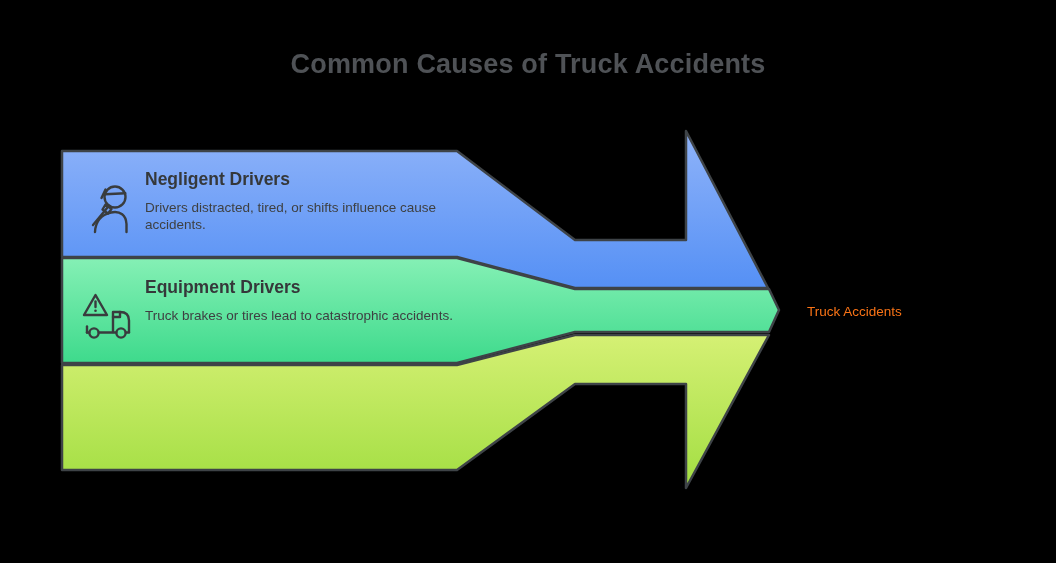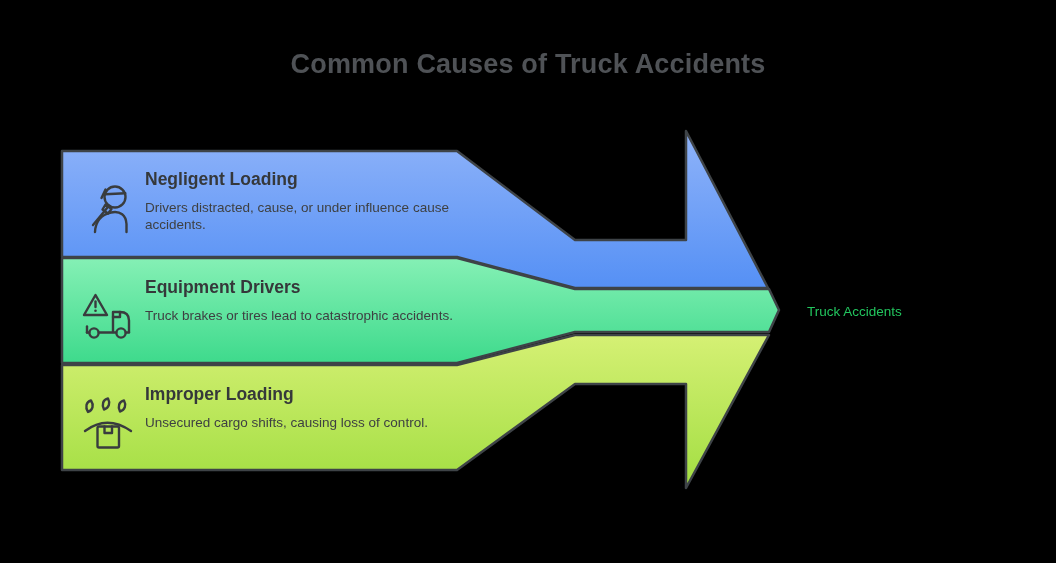--- a/index.html
+++ b/index.html
@@ -6,21 +6,21 @@
   .stage{position:relative;width:1056px;height:563px;background:#000;overflow:hidden;
          font-family:"Liberation Sans",sans-serif;}
   .main-title{position:absolute;left:0;top:49px;width:1056px;text-align:center;
               font-size:27px;font-weight:700;color:#4f5256;letter-spacing:.2px;}
   .diagram{position:absolute;left:0;top:0;}
   .band-content{position:absolute;left:80px;display:flex;align-items:flex-start;width:360px;}
   .band-icon{flex:0 0 56px;margin-top:13px;}
   .band-text{margin-left:9px;}
   .band-title{font-size:17.5px;font-weight:700;color:#35383a;line-height:22px;}
   .band-desc{margin-top:10px;font-size:13.5px;color:#3e4042;line-height:16.5px;width:308px;}
-  .result-label{position:absolute;left:807px;top:304px;font-size:13.5px;color:#22c55e;}
+  .result-label{position:absolute;left:807px;top:304px;font-size:13.5px;color:#f97316;}
   .b1{top:168px;} .b2{top:276px;} .b3{top:383px;}
   .icon-stroke{fill:none;stroke:#393c3e;stroke-width:2.4;stroke-linecap:round;stroke-linejoin:round;}
 </style>
 </head>
 <body>
 
 <div class="stage" style="background: rgb(0, 0, 0);">
 
   <svg class="diagram" width="1056" height="563" viewBox="0 0 1056 563">
     <defs>
@@ -48,22 +48,22 @@
   <div class="band-content b1">
     <svg class="band-icon" width="56" height="56" viewBox="0 0 56 56">
       <circle class="icon-stroke" cx="35" cy="16" r="10.5"></circle>
       <path class="icon-stroke" d="M25.2,13.2 L45.3,12.2"></path>
       <path class="icon-stroke" d="M21.5,17 L25.5,8.5"></path>
       <path class="icon-stroke" d="M13,44 L27.5,26.5"></path>
       <path class="icon-stroke" d="M25.5,23.5 l6,4.5 l-3.5,4.5 l-5.5,-4 z"></path>
       <path class="icon-stroke" d="M15,51 C15.5,40 22,33.5 31,31.5 C40.5,29.5 46,34.5 46.5,43 L46.5,51"></path>
     </svg>
     <div class="band-text">
-      <div class="band-title">Negligent Loading</div>
-      <div class="band-desc">Drivers distracted, cause, or under influence cause accidents.</div>
+      <div class="band-title">Negligent Drivers</div>
+      <div class="band-desc">Drivers distracted, tired, or shifts influence cause accidents.</div>
     </div>
   </div>
 
   <div class="band-content b2">
     <svg class="band-icon" width="56" height="56" viewBox="0 0 56 56">
       <path class="icon-stroke" d="M15.5,6 L27,26 H4 Z"></path>
       <path class="icon-stroke" d="M15.5,12.5 V18"></path>
       <circle cx="15.5" cy="21.7" r="1.3" fill="#393c3e" stroke="none"></circle>
       <path class="icon-stroke" d="M33,43 V23 H40 Q49,23 49,31.5 V43"></path>
       <path class="icon-stroke" d="M33,28 H40 V23"></path>
@@ -73,30 +73,16 @@
       <path class="icon-stroke" d="M46,43.5 H49"></path>
       <circle class="icon-stroke" cx="14" cy="44" r="4.6"></circle>
       <circle class="icon-stroke" cx="41" cy="44" r="4.6"></circle>
     </svg>
     <div class="band-text">
       <div class="band-title">Equipment Drivers</div>
       <div class="band-desc">Truck brakes or tires lead to catastrophic accidents.</div>
     </div>
   </div>
 
-  <div class="band-content b3">
-    <svg class="band-icon" width="56" height="56" viewBox="0 0 56 56">
-      <path class="icon-stroke" d="M8,16 C5,11 6,6 11,4.5 C14,9 13,14 8,16 Z"></path>
-      <path class="icon-stroke" d="M24,13.5 C21.5,8.5 23,3.5 28,2.5 C30.5,7 29,12 24,13.5 Z"></path>
-      <path class="icon-stroke" d="M40,15.5 C37.5,10.5 39,5.5 44,4.5 C46.5,9 45,14 40,15.5 Z"></path>
-      <path class="icon-stroke" d="M5,35 Q27,18.5 51,35"></path>
-      <rect class="icon-stroke" x="17.5" y="30.5" width="21.5" height="21" rx="1.5"></rect>
-      <path class="icon-stroke" d="M24.5,30.5 V37 H32 V30.5"></path>
-    </svg>
-    <div class="band-text">
-      <div class="band-title">Improper Loading</div>
-      <div class="band-desc">Unsecured cargo shifts, causing loss of control.</div>
-    </div>
-  </div>
 
   <div class="result-label">Truck Accidents</div>
 
 </div>
 
 </body></html>

